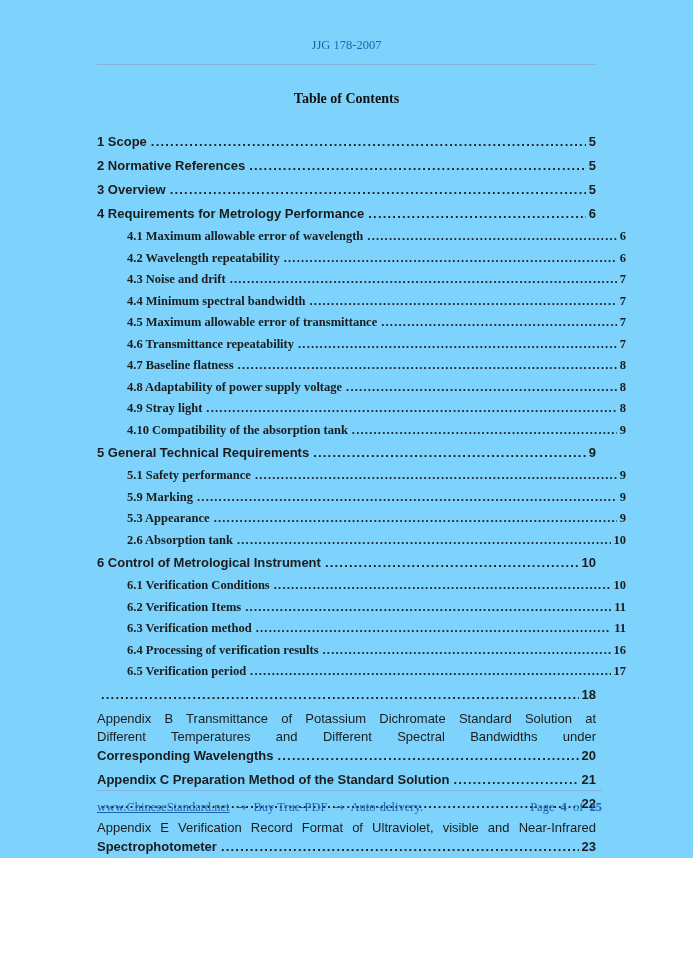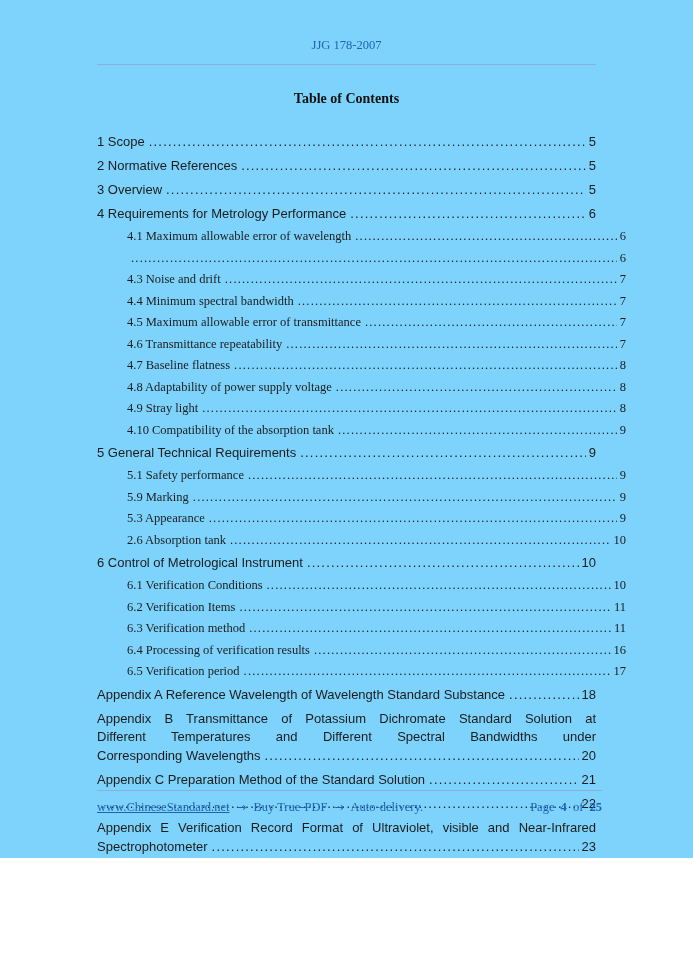--- a/index.html
+++ b/index.html
@@ -36,21 +36,21 @@
     text-align: center;
     font-family: "Liberation Serif", serif;
     font-weight: bold;
     font-size: 14px;
     line-height: 24px;
     color: #101010;
   }
   
   .toc { margin-top: 19px; }
   .toc-entry { width: 100%; }
-  .toc-row { display: flex; align-items: baseline; }
+  .toc-row { display: flex; align-items: baseline; font-weight: bold; }
   .toc-label { flex: 0 1 auto; white-space: nowrap; }
   .leader {
     flex: 1 1 auto;
     overflow: hidden;
     white-space: nowrap;
     min-width: 8px;
     margin: 0 3px 0 4px;
   }
   .leader::after {
     content: "........................................................................................................................................................................................................................................";
@@ -154,20 +154,21 @@
       </div>
       <div class="toc-entry level-h2">
         <div class="toc-line toc-row">
           <span class="toc-label">4.1 Maximum allowable error of wavelength</span>
           <span class="leader"></span>
           <span class="toc-page">6</span>
         </div>
       </div>
       <div class="toc-entry level-h2">
         <div class="toc-line toc-row">
+          <span class="toc-label">4.2 Wavelength repeatability</span>
           <span class="leader"></span>
           <span class="toc-page">6</span>
         </div>
       </div>
       <div class="toc-entry level-h2">
         <div class="toc-line toc-row">
           <span class="toc-label">4.3 Noise and drift</span>
           <span class="leader"></span>
           <span class="toc-page">7</span>
         </div>
@@ -293,21 +294,20 @@
       </div>
       <div class="toc-entry level-h2">
         <div class="toc-line toc-row">
           <span class="toc-label">6.5 Verification period</span>
           <span class="leader"></span>
           <span class="toc-page">17</span>
         </div>
       </div>
       <div class="toc-entry level-appendix">
         <div class="toc-line toc-row">
-          <span class="toc-label">Appendix A Reference Wavelength of Wavelength Standard Substance</span>
           <span class="leader"></span>
           <span class="toc-page">18</span>
         </div>
       </div>
       <div class="toc-entry level-appendix multi">
         <div class="toc-line justify">Appendix B Transmittance of Potassium Dichromate Standard Solution at</div>
         <div class="toc-line justify">Different Temperatures and Different Spectral Bandwidths under</div>
         <div class="toc-line toc-row">
           <span class="toc-label">Corresponding Wavelengths</span>
           <span class="leader"></span>

